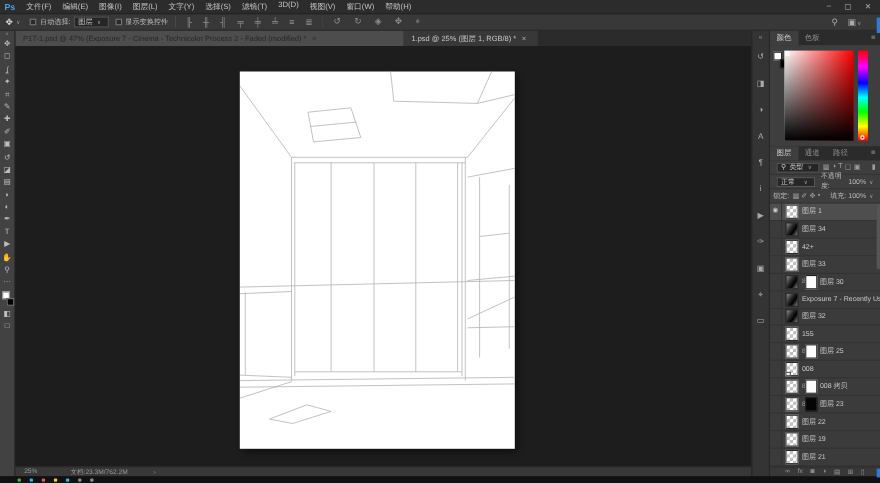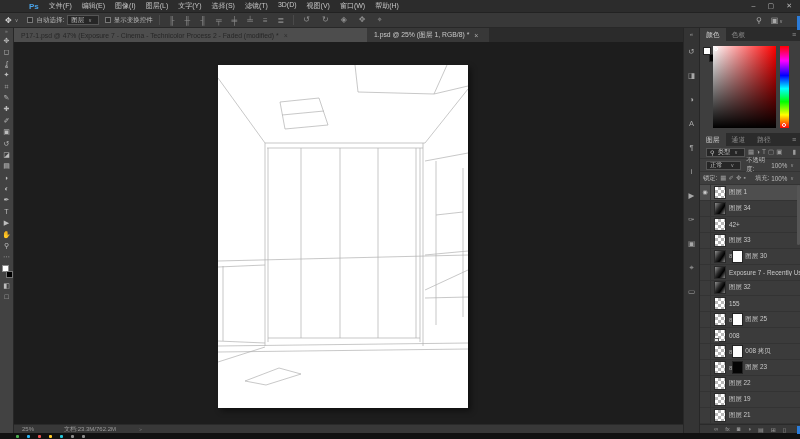--- a/index.html
+++ b/index.html
@@ -4,21 +4,21 @@
 <style>
   * { margin:0; padding:0; box-sizing:border-box; }
   html,body { background:#000; }
   #root{
     position:relative; width:800px; height:439px; overflow:hidden;
     background:#1d1d1d; font-family:"Liberation Sans",sans-serif;
     -webkit-font-smoothing:antialiased;
   }
   
   .menubar{position:absolute;left:0;top:0;width:800px;height:13px;background:#2c2c2c;
-    display:flex;align-items:center;font-size:7px;color:#c6c6c6;border-bottom:1px solid #222;padding-left:25px;}
+    display:flex;align-items:center;font-size:7px;color:#c6c6c6;border-bottom:1px solid #222;}
   .ps-logo{color:#4aa3e8;font-weight:bold;font-size:8px;padding:0 5px 0 4px;}
   .menu-item{padding:0 5px;cursor:default;}
   .win-controls{margin-left:auto;display:flex;gap:12px;padding-right:8px;color:#b5b5b5;font-size:7px;}
   
   .optionsbar{position:absolute;left:0;top:13px;width:800px;height:15px;background:#383838;
     border-bottom:1px solid #282828;display:flex;align-items:center;font-size:6.5px;color:#b8b8b8;padding-left:5px;}
   .tool-preset{font-size:8px;color:#ddd;margin-right:2px;}
   .caret{font-size:5px;color:#999;margin:0 3px 0 1px;}
   .checkbox{width:6px;height:6px;border:1px solid #777;background:#2b2b2b;margin:0 3px 0 6px;flex:none;}
   .dropdown{background:#262626;border:1px solid #555;padding:0 3px;margin-left:3px;height:10px;

